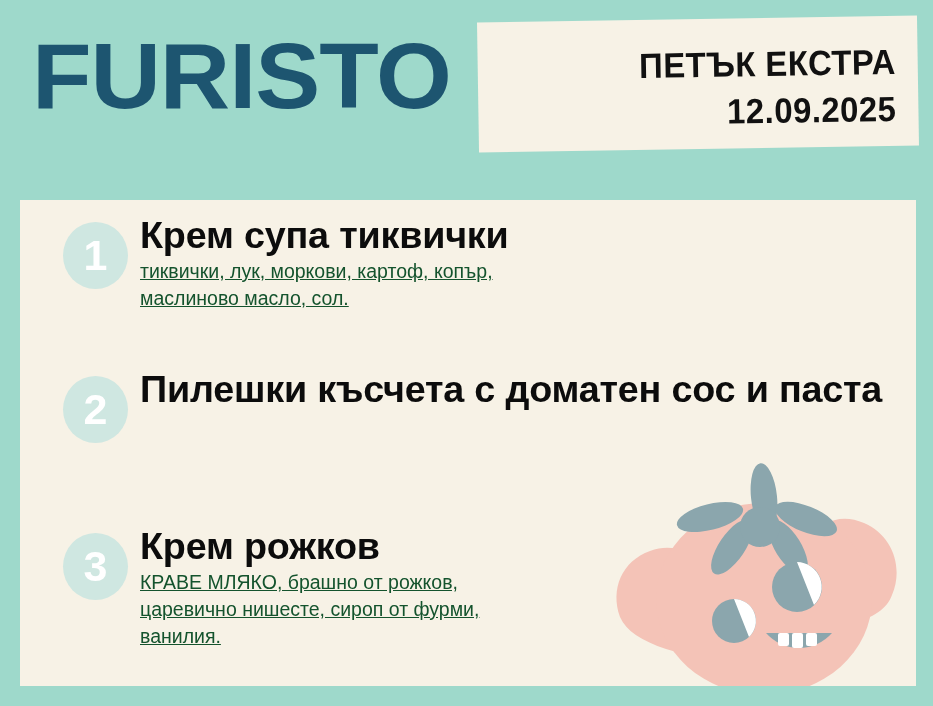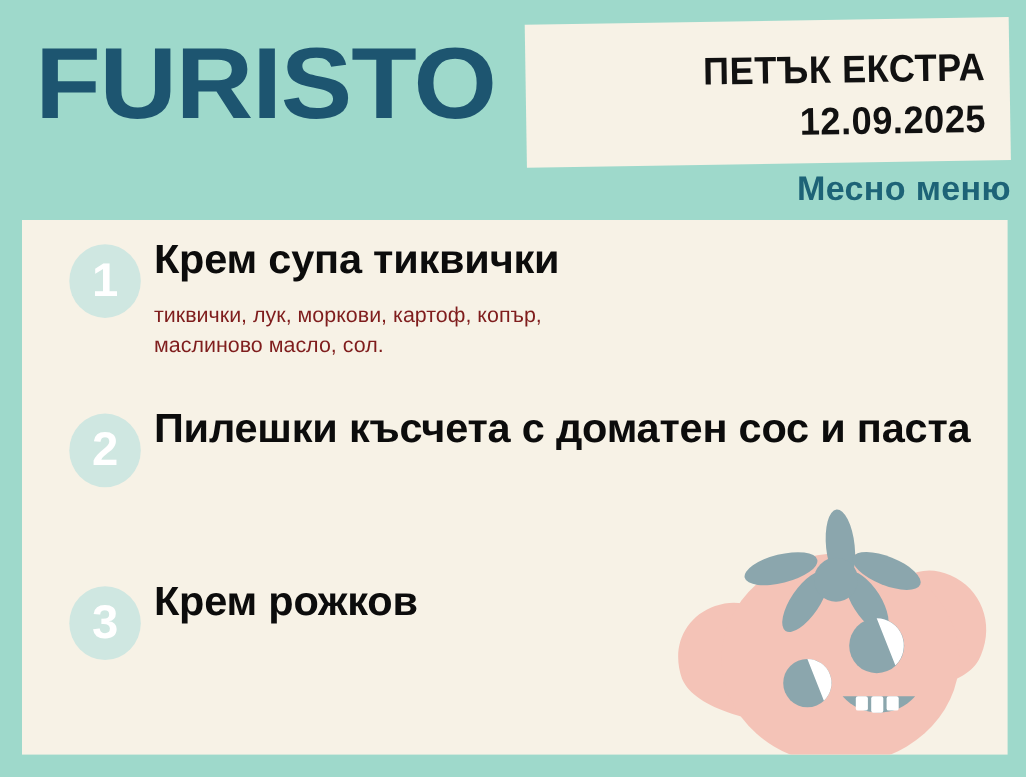--- a/index.html
+++ b/index.html
@@ -141,42 +141,42 @@
     line-height: 40px;
     font-weight: bold;
     color: #0c0c0c;
     letter-spacing: -0.2px;
     white-space: nowrap;
     transform: scaleX(1.02);
     transform-origin: left center;
   }
 
   .dish-ingredients {
-    margin-top: 18px;
+    margin-top: 2px;
     font-size: 19.5px;
     line-height: 27px;
-    color: #7f1d1d;
+    color: #14532d;
     white-space: pre-line;
+    text-decoration: underline;
   }
 </style>
 </head>
 <body>
 
 <div id="poster">
 
   <div id="header">
 
     <div id="logo">FURISTO</div>
 
     <div id="date-panel">
       <div class="date-line">ПЕТЪК ЕКСТРА</div>
       <div class="date-line">12.09.2025</div>
     </div>
 
-    <div id="menu-kind">Месно меню</div>
   </div>
 
   <div id="card">
 
     <svg id="mascot" viewBox="0 0 330 265" aria-hidden="true">
 
       <path d="M28 182 C18 154 30 126 58 116 C80 108 100 116 108 132 C96 128 84 130 78 140
                C70 152 76 166 90 172 C104 178 128 178 150 172 L168 206
                C140 220 104 224 74 214 C50 206 34 196 28 182 Z" fill="#f4c3b7"></path>
 
@@ -223,17 +223,20 @@
       <div class="badge">2</div>
       <div class="dish-body">
         <div class="dish-title">Пилешки късчета с доматен сос и паста</div>
       </div>
     </div>
 
     <div class="dish" id="dish-2">
       <div class="badge">3</div>
       <div class="dish-body">
         <div class="dish-title">Крем рожков</div>
+        <div class="dish-ingredients"> КРАВЕ МЛЯКО, брашно от рожков,
+царевично нишесте, сироп от фурми,
+ванилия.</div>
       </div>
     </div>
 
   </div>
 </div>
 
 </body></html>

